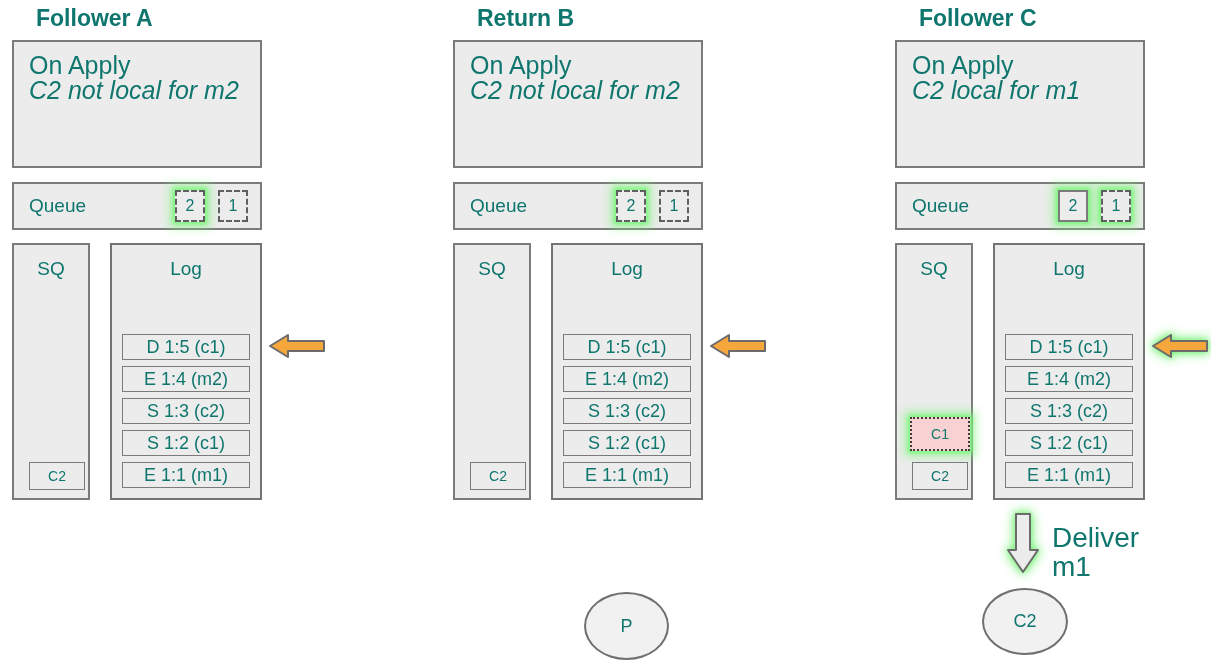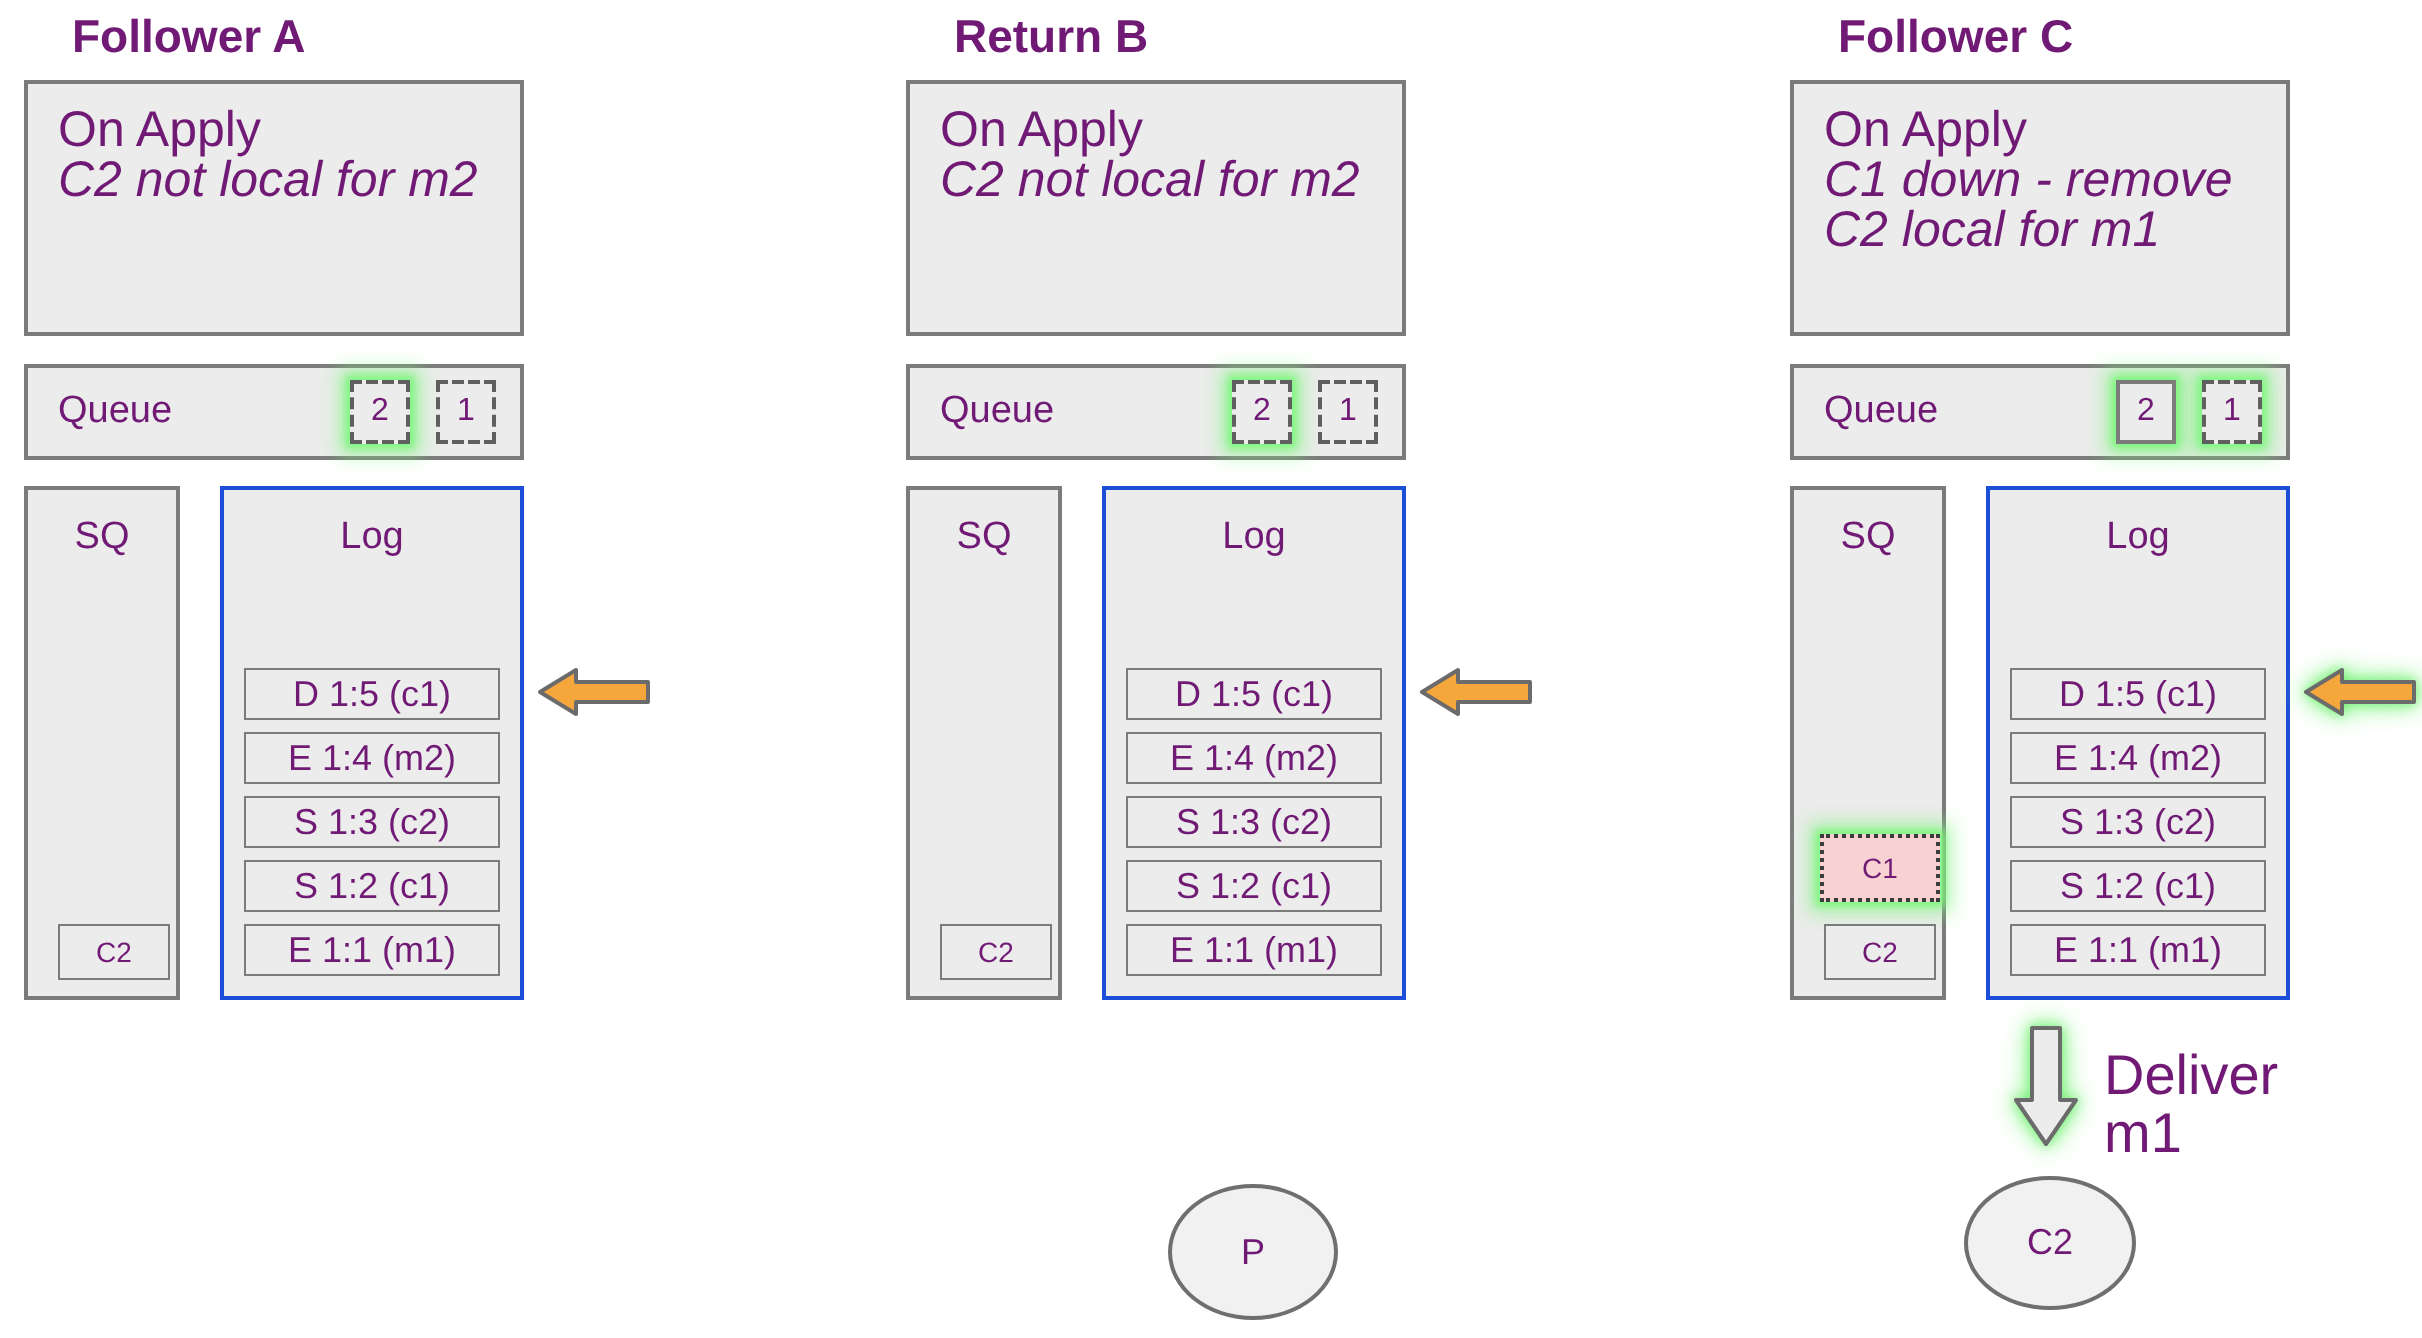--- a/index.html
+++ b/index.html
@@ -1,19 +1,19 @@
 <!DOCTYPE html>
 <html><head>
 <meta charset="utf-8">
 <style>
   * { margin:0; padding:0; box-sizing:border-box; }
   body { background:#ffffff; }
   .canvas {
     position:relative; width:1211px; height:669px; background:#ffffff;
-    font-family:"Liberation Sans", sans-serif; color:#701a75;
+    font-family:"Liberation Sans", sans-serif; color:#0f766e;
     overflow:hidden;
   }
   .column { position:absolute; top:0; width:250px; height:669px; }
   .col-a { left:12px; }
   .col-b { left:453px; }
   .col-c { left:895px; }
 
   .col-title {
     position:absolute; top:5px; left:24px;
     font-weight:bold; font-size:23px; white-space:nowrap;
@@ -40,21 +40,21 @@
   }
   .qitem.solid { border:2px solid #7b7b7b; }
   .glow-green { box-shadow:0 0 4px 2px rgba(120,245,120,0.95), 0 0 9px 6px rgba(130,245,130,0.55); }
 
   .sq-box {
     position:absolute; left:0; top:243px; width:78px; height:257px;
     background:#ececec; border:2px solid #7b7b7b;
   }
   .log-box {
     position:absolute; left:98px; top:243px; width:152px; height:257px;
-    background:#ececec; border:2px solid #1d4ed8;
+    background:#ececec; border:2px solid #737373;
   }
   .box-label { text-align:center; margin-top:13px; font-size:19px; }
 
   .log-entries { position:absolute; left:10px; top:89px; width:128px; }
   .log-entry {
     height:26px; margin-bottom:6px; background:#ececec;
     border:1.5px solid #7b7b7b;
     display:flex; align-items:center; justify-content:center; font-size:18px;
     white-space:nowrap;
   }
@@ -162,21 +162,20 @@
     </svg>
 
     <div class="node-ellipse node-b">P</div>
   </div>
 
   <div class="column col-c">
     <div class="col-title">Follower C</div>
 
     <div class="apply-box">
       <div>On Apply</div>
-      <div class="apply-line">C1 down - remove</div>
       <div class="apply-line">C2 local for m1</div>
     </div>
 
     <div class="queue-box">
       <span>Queue</span>
       <div class="queue-items">
         <div class="qitem solid glow-green">2</div>
         <div class="qitem glow-green">1</div>
       </div>
     </div>

